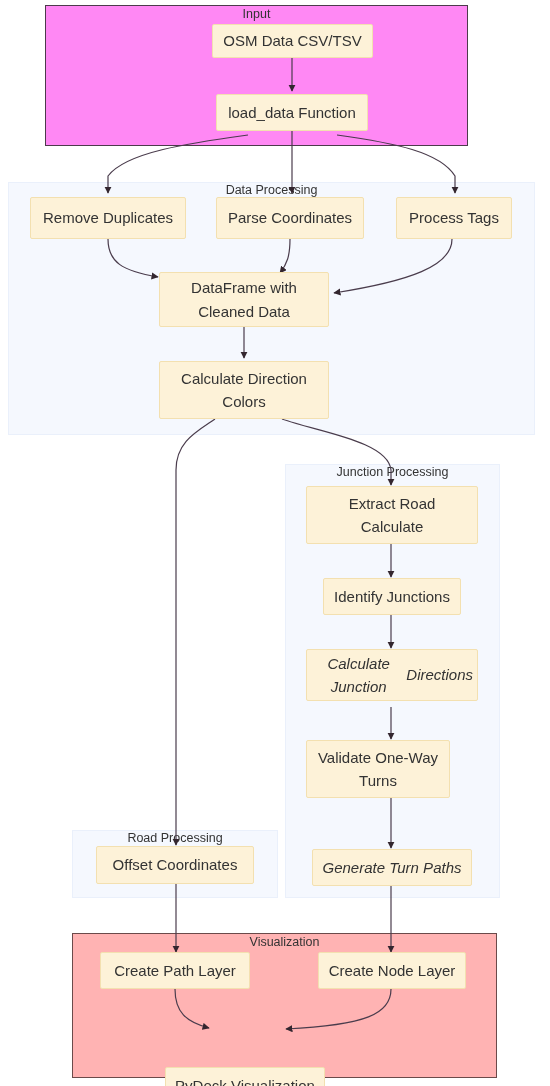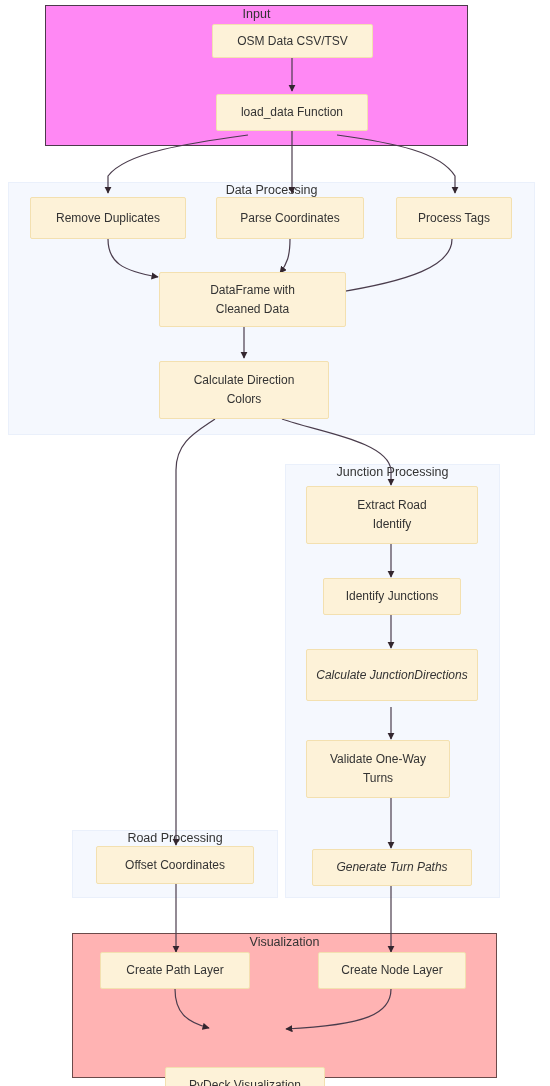--- a/index.html
+++ b/index.html
@@ -41,21 +41,21 @@
   .node{
     position:absolute;
     box-sizing:border-box;
     background:#fdf2d8;
     border:1px solid #f3e0b0;
     border-radius:2px;
     display:flex;
     align-items:center;
     justify-content:center;
     text-align:center;
-    font-size:12px;
+    font-size:15px;
     color:#333333;
     line-height:1.55;
     z-index:6;
     padding:2px 4px;
   }
   .node span{display:block;}
   
   .cluster.input{
     background:#ff88f4;
     border:1.6px solid #4d3a4c;
@@ -154,33 +154,33 @@
   </div>
 
   <div class="node" style="left:216px;top:197px;width:148px;height:42px;">
     <span>Parse Coordinates</span>
   </div>
 
   <div class="node" style="left:396px;top:197px;width:116px;height:42px;">
     <span>Process Tags</span>
   </div>
 
-  <div class="node" style="left:159px;top:272px;width:187px;height:55px;flex-direction:column;text-align:center;">
+  <div class="node" style="left:159px;top:272px;width:170px;height:55px;flex-direction:column;text-align:center;">
     <span>DataFrame with</span>
     <span>Cleaned Data</span>
   </div>
 
   <div class="node" style="left:159px;top:361px;width:170px;height:58px;flex-direction:column;">
     <span>Calculate Direction</span>
     <span>Colors</span>
   </div>
 
   <div class="node" style="left:306px;top:486px;width:172px;height:58px;flex-direction:column;">
     <span>Extract Road</span>
-    <span>Identify</span>
+    <span>Calculate</span>
   </div>
 
   <div class="node" style="left:323px;top:578px;width:138px;height:37px;">
     <span>Identify Junctions</span>
   </div>
 
   <div class="node" style="left:306px;top:649px;width:172px;height:52px;flex-direction:row;font-style:italic;">
     <span>Calculate Junction</span>
     <span>Directions</span>
   </div>

